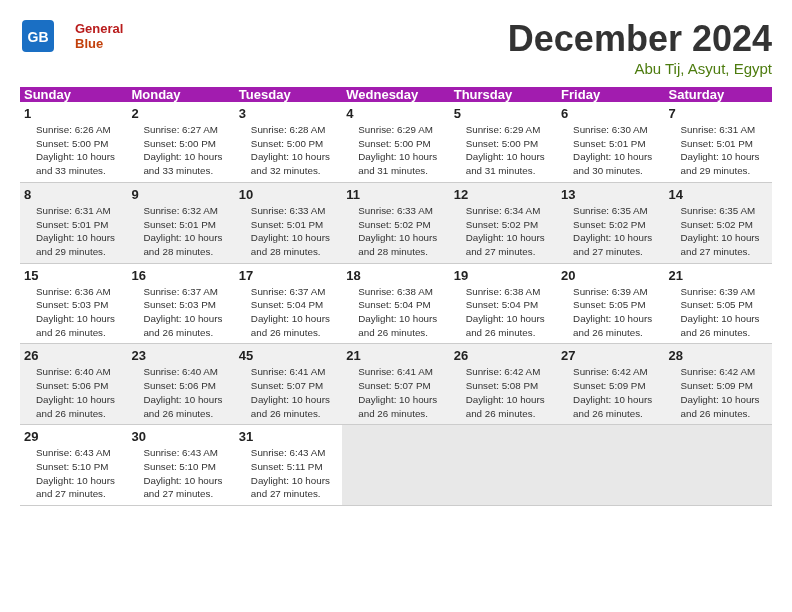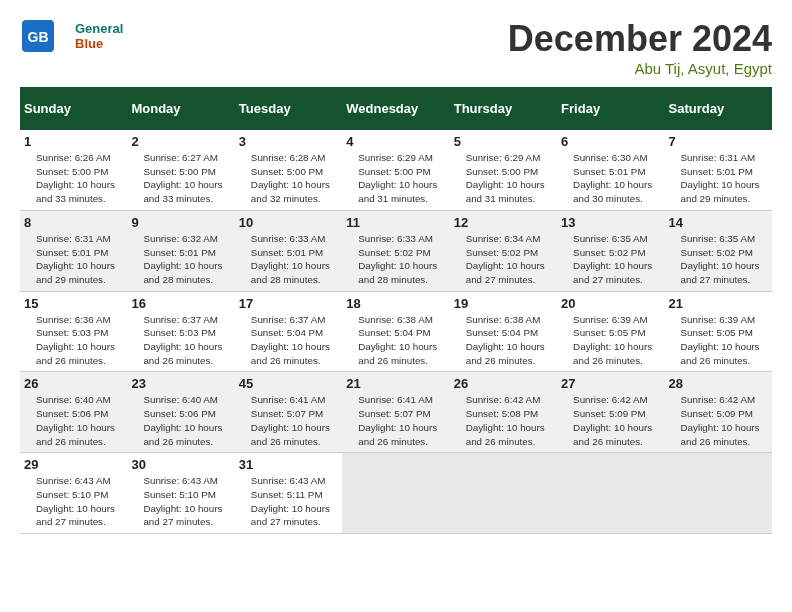--- a/index.html
+++ b/index.html
@@ -42,23 +42,23 @@
     .calendar-subtitle {
       font-size: 15px;
       color: #4d7c0f;
     }
     table {
       width: 100%;
       border-collapse: collapse;
       font-size: 10.5px;
     }
     thead tr th {
-      background-color: #14532d;
+      background-color: #a21caf;
       color: #fff;
-      padding: 14px 4px;
+      padding: 0 4px;
       text-align: left;
       font-size: 13px;
       font-weight: bold;
     }
     tbody tr {
       border-bottom: 1px solid #ccc;
     }
     tbody tr:nth-child(odd) {
       background: #fff;
     }
@@ -97,21 +97,21 @@
 
 <div class="page">
   <div class="header">
     <div class="logo">
       <svg class="logo-icon" viewBox="0 0 36 36">
         <rect x="2" y="2" width="32" height="32" rx="4" fill="#1a6fc4"></rect>
         <text x="18" y="24" text-anchor="middle" fill="white" font-size="14" font-weight="bold" font-family="Arial">GB</text>
       </svg>
       <div>
         <div style="font-size:13px;font-weight:bold;color:#333;">
-          <span style="color:#0f766e;">General</span><br>
+          <span style="color:#b91c1c;">General</span><br>
           <span style="color:#c2410c;">Blue</span>
         </div>
       </div>
     </div>
     <div class="title-block">
       <div class="calendar-title">December 2024</div>
       <div class="calendar-subtitle">Abu Tij, Asyut, Egypt</div>
     </div>
   </div>
 

